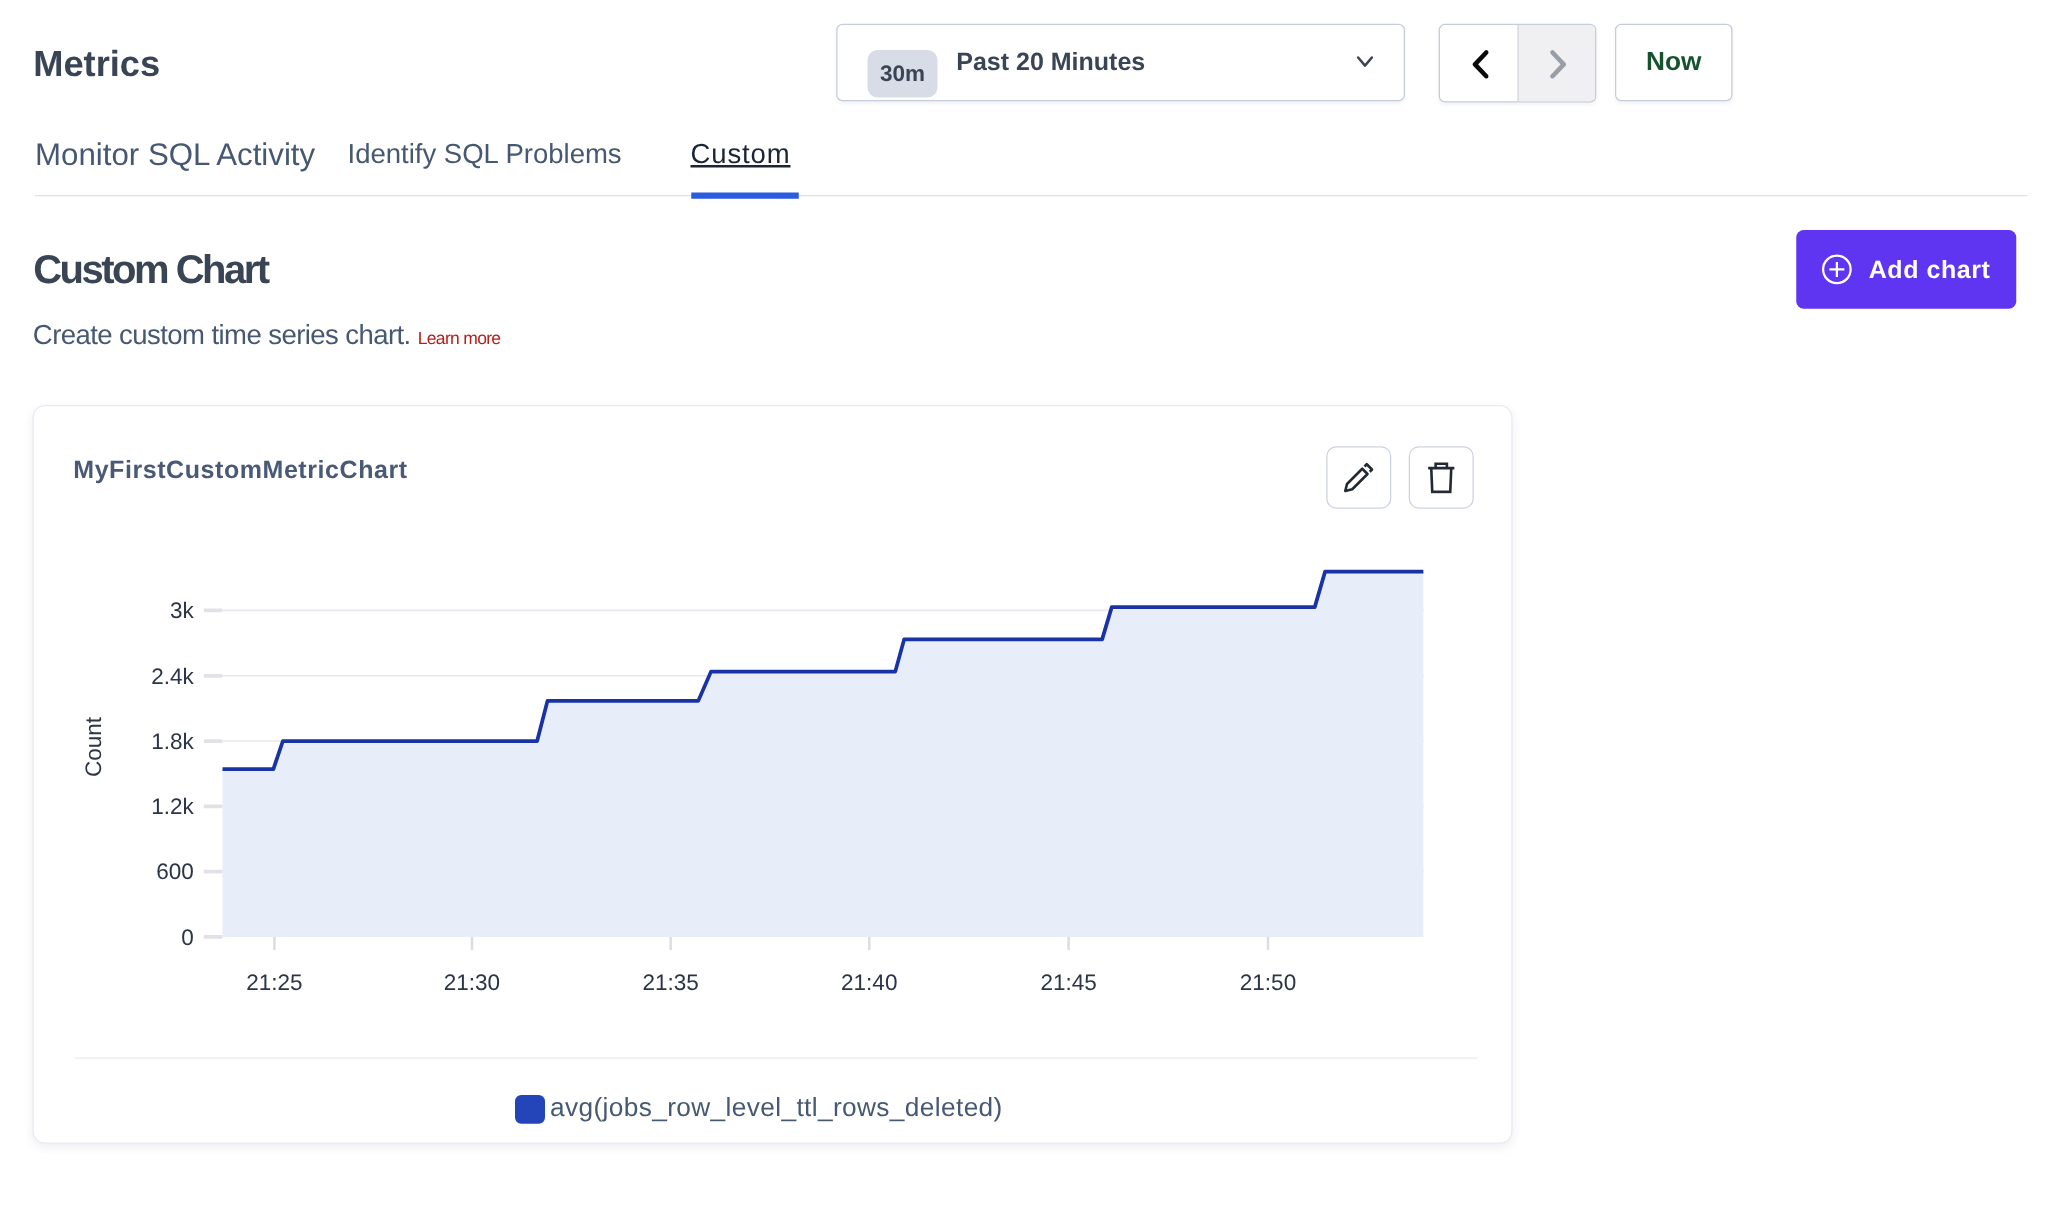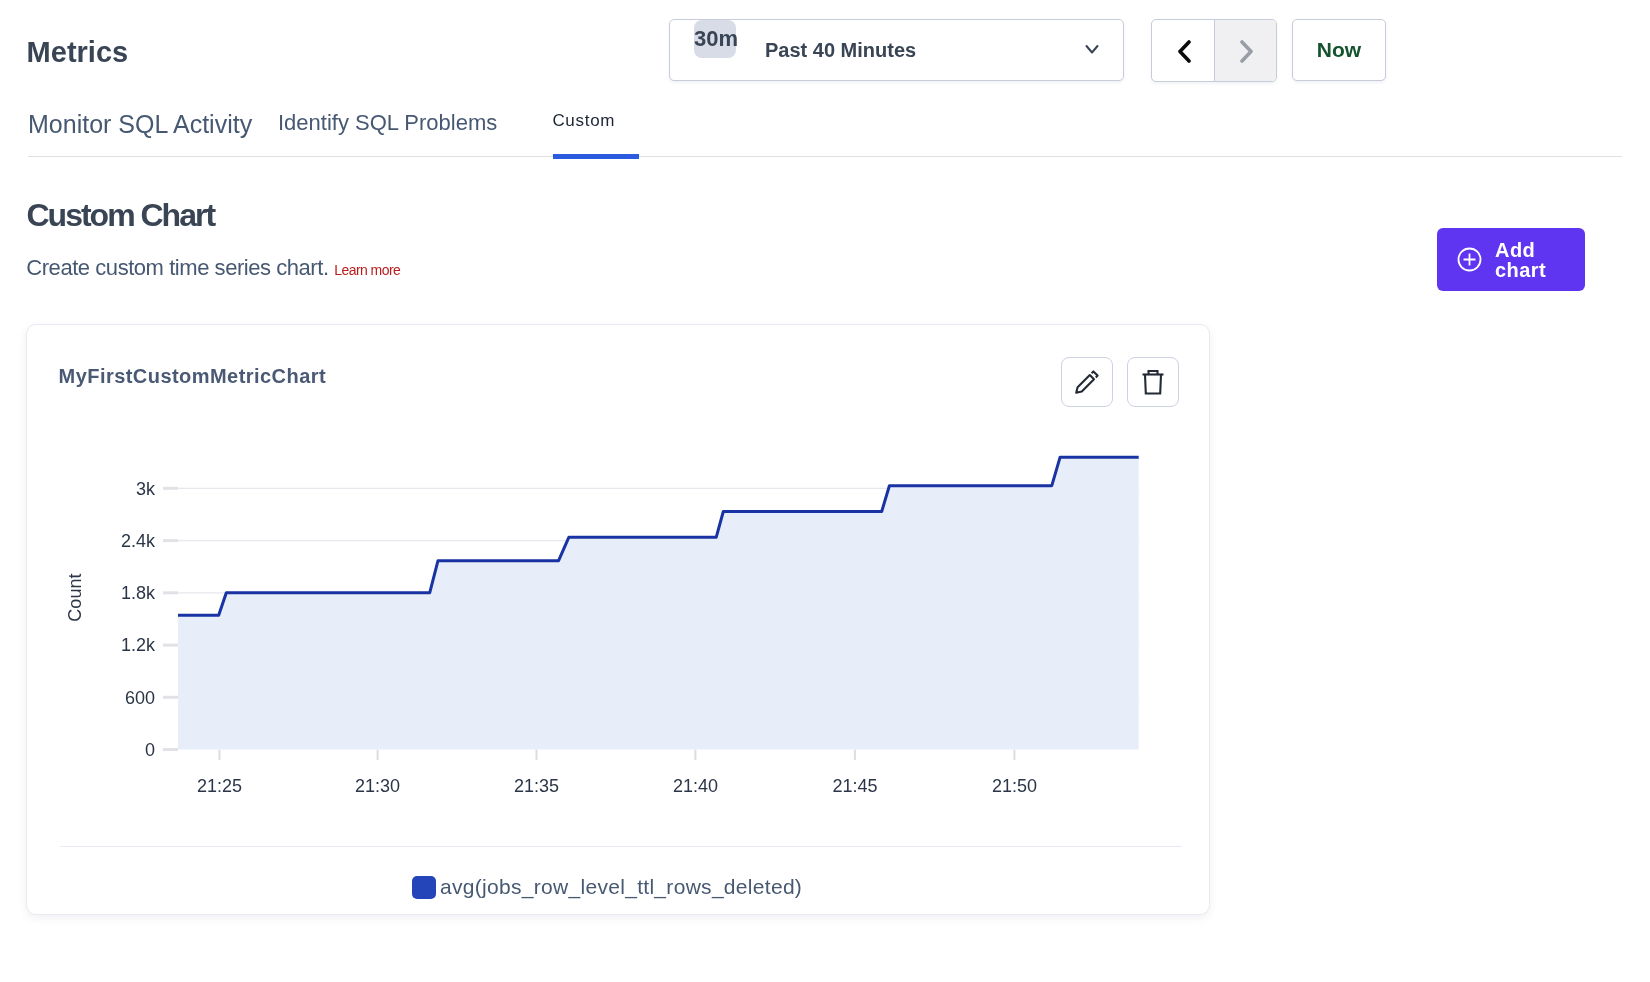--- a/index.html
+++ b/index.html
@@ -9,26 +9,26 @@
   .hdr { color:#394455; font-weight:bold; }
 </style>
 </head>
 <body>
 
 <div class="abs hdr" style="left:26.6px; top:37.8px; font-size:29px; line-height:1;">Metrics</div>
 
 <div class="abs" style="left:28px; top:0; width:1594px; height:157px; border-bottom:1px solid #e0e0e0;"></div>
 <div class="abs" id="tab1" style="left:28px; top:112px; font-size:25px; line-height:1; color:#475872;">Monitor SQL Activity</div>
 <div class="abs" id="tab2" style="left:278px; top:112px; font-size:22px; line-height:1; color:#475872;">Identify SQL Problems</div>
-<div class="abs" id="tab3" style="left:552.4px; top:112px; font-size:17px; line-height:1; letter-spacing:0.7px; color:#1c2534;">Custom</div>
+<div class="abs" id="tab3" style="left:552.4px; top:112px; font-size:22px; line-height:1; letter-spacing:0.7px; color:#1c2534;text-decoration:underline;">Custom</div>
 <div class="abs" style="left:553px; top:154px; width:86px; height:5px; background:#2b5cdf;"></div>
 
 <div class="abs" style="left:669px; top:19px; width:455px; height:62px; border:1px solid #c6ccd9; border-radius:5px; background:#fff; box-shadow:0 2px 3px rgba(40,50,80,0.06);"></div>
-<div class="abs" style="left:694px; top:20px; width:42px; height:38px; background:#d8dce6; border-radius:8px; text-align:center; line-height:38px; font-size:22px; font-weight:bold; color:#394455;">30m</div>
-<div class="abs" style="left:765px; top:50px; transform:translateY(-50%); font-size:20px; font-weight:bold; color:#394455; line-height:1;">Past 40 Minutes</div>
+<div class="abs" style="left:694px; top:40px; width:56px; height:38px; background:#d8dce6; border-radius:8px; text-align:center; line-height:38px; font-size:18px; font-weight:bold; color:#394455;">30m</div>
+<div class="abs" style="left:765px; top:50px; transform:translateY(-50%); font-size:20px; font-weight:bold; color:#394455; line-height:1;">Past 20 Minutes</div>
 <svg class="abs" style="left:1085px; top:44px;" width="14" height="11" viewBox="0 0 14 11">
   <path d="M1.5 2 L7 8.5 L12.5 2" fill="none" stroke="#394455" stroke-width="2" stroke-linecap="round" stroke-linejoin="round"></path>
 </svg>
 
 <div class="abs" style="left:1151px; top:19px; width:126px; height:63px; border:1px solid #c6ccd9; border-radius:5px; background:#fff; overflow:hidden; box-shadow:0 2px 3px rgba(40,50,80,0.06);">
   <div class="abs" style="left:62px; top:0; width:1px; height:63px; background:#c6ccd9;"></div>
   <div class="abs" style="left:63px; top:0; width:63px; height:63px; background:#f0f0f3;"></div>
   <svg class="abs" style="left:25px; top:20px;" width="14" height="23" viewBox="0 0 14 23">
     <path d="M12 2 L3 11.5 L12 21" fill="none" stroke="#0b0b0b" stroke-width="3.6" stroke-linecap="round" stroke-linejoin="round"></path>
   </svg>
@@ -36,21 +36,21 @@
     <path d="M2 2 L11 11.5 L2 21" fill="none" stroke="#999da6" stroke-width="3.6" stroke-linecap="round" stroke-linejoin="round"></path>
   </svg>
 </div>
 
 <div class="abs" style="left:1292px; top:19px; width:94px; height:62px; border:1px solid #c6ccd9; border-radius:5px; background:#fff; text-align:center; line-height:60px; font-size:21px; font-weight:bold; color:#14532d; box-shadow:0 2px 3px rgba(40,50,80,0.06);">Now</div>
 
 <div class="abs hdr" style="left:26.5px; top:199px; font-size:32px; line-height:1; letter-spacing:-2px;">Custom Chart</div>
 
 <div class="abs" style="left:26.3px; top:257px; font-size:22px; line-height:1; letter-spacing:-0.45px; color:#475872;">Create custom time series chart. <a style="color:#b91c1c; font-weight:normal; font-size:14px; letter-spacing:-0.55px; text-decoration:none;">Learn more</a></div>
 
-<div class="abs" style="left:1437px; top:184px; width:148px; height:63px; background:#5f35f2; border-radius:6px;margin-top:44px;">
+<div class="abs" style="left:1437px; top:184px; width:176px; height:63px; background:#5f35f2; border-radius:6px;">
   <svg class="abs" style="left:20px; top:19px;" width="25" height="25" viewBox="0 0 25 25">
     <circle cx="12.5" cy="12.5" r="11" fill="none" stroke="#ffffff" stroke-width="1.8"></circle>
     <path d="M6.5 12.5 H18.5 M12.5 6.5 V18.5" stroke="#ffffff" stroke-width="1.8"></path>
   </svg>
   <div class="abs" style="left:58px; top:31.5px; transform:translateY(-50%); font-size:20px; font-weight:bold; letter-spacing:0.45px; color:#fff; line-height:1;">Add chart</div>
 </div>
 
 <div class="abs" style="left:26px; top:324px; width:1184px; height:591px; background:#fff; border:1px solid #e7eaf2; border-radius:10px; box-shadow:0 3px 8px rgba(60,70,100,0.08);"></div>
 <div class="abs" style="left:58.6px; top:365.6px; font-size:20px; letter-spacing:0.45px; font-weight:bold; color:#4a5a75; line-height:1;">MyFirstCustomMetricChart</div>
 

